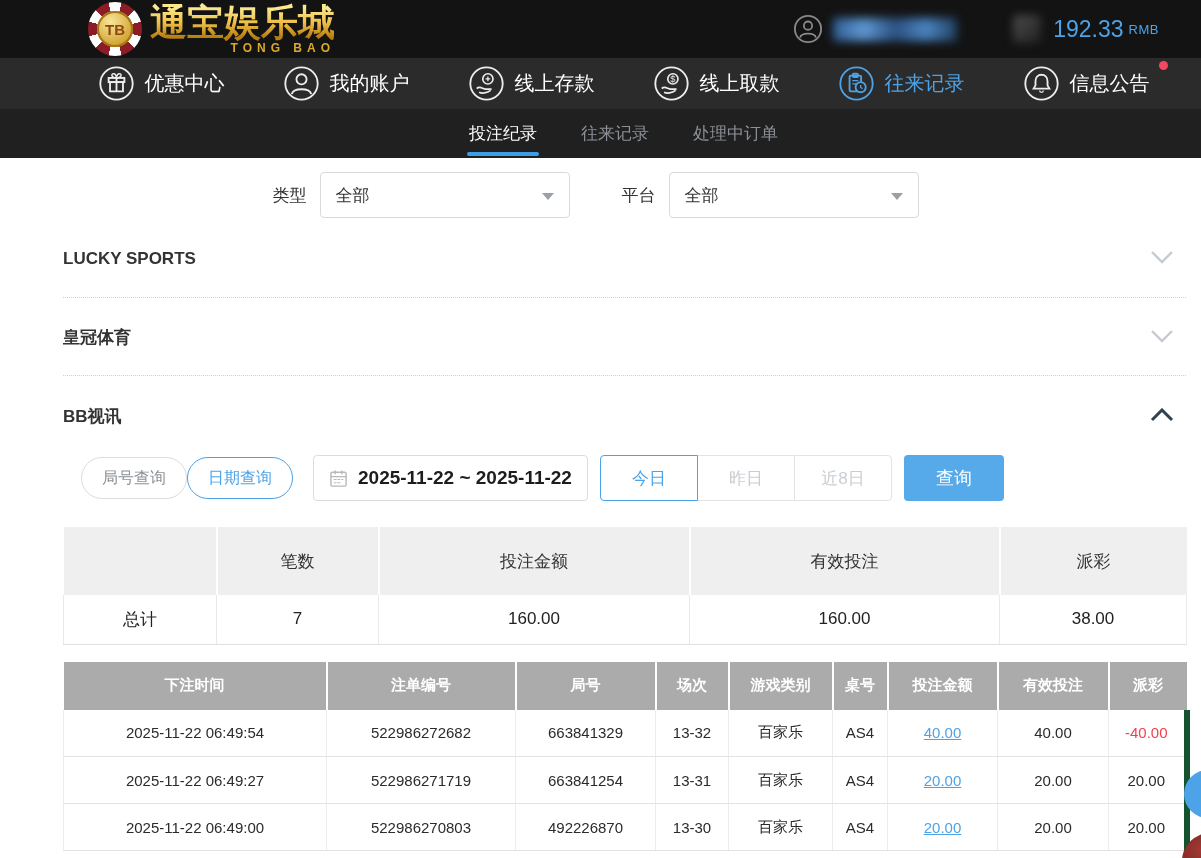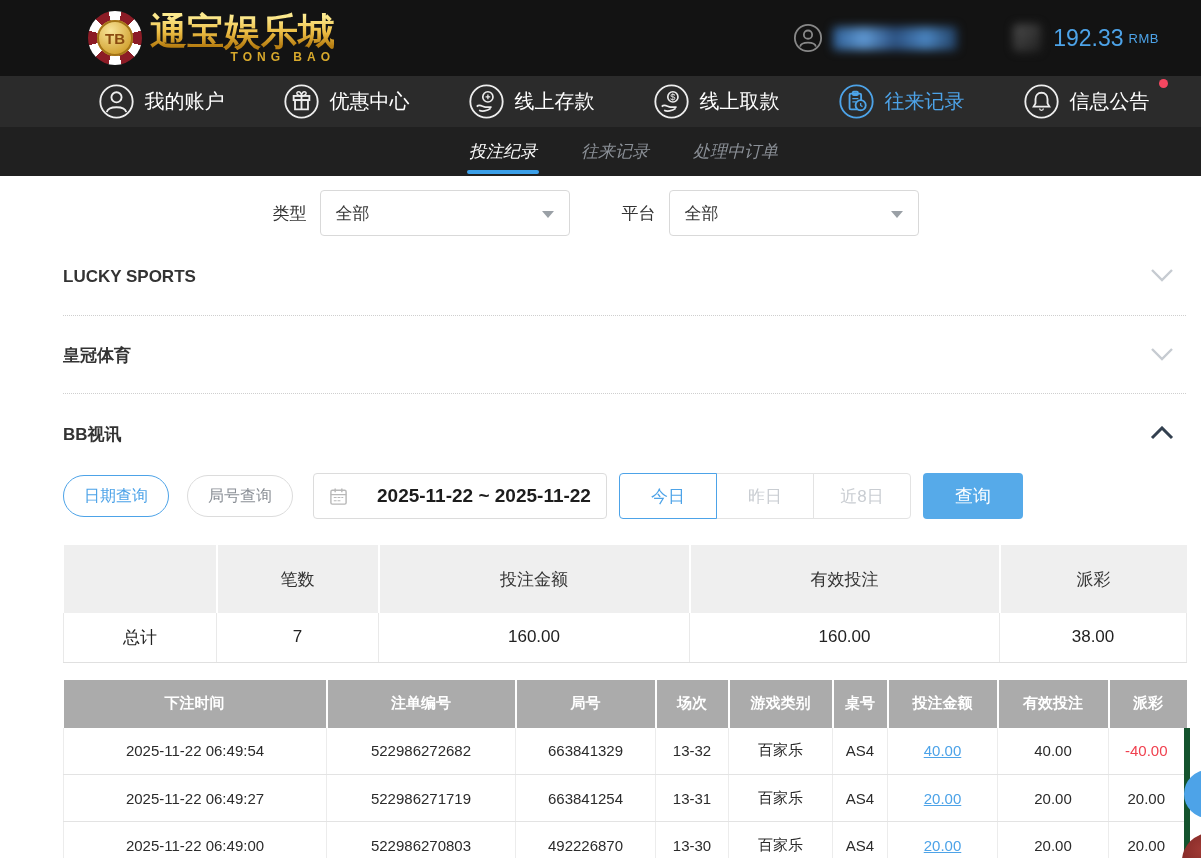--- a/index.html
+++ b/index.html
@@ -1,57 +1,57 @@
 <!DOCTYPE html>
 <html><head>
 <meta charset="utf-8">
 <style>
 *{margin:0;padding:0;box-sizing:border-box;}
 html,body{width:1201px;height:858px;}
 body{font-family:"Liberation Sans","DejaVu Sans",sans-serif;background:#fff;overflow:hidden;position:relative;}
-.topbar{height:76px;background:#131313;display:flex;align-items:center;}
+.topbar{height:58px;background:#131313;display:flex;align-items:center;}
 .logo{display:flex;align-items:center;margin-left:88px;}
 .chip{width:54px;height:54px;border-radius:50%;background:conic-gradient(#fff 0 14deg,#8c1c26 14deg 46deg,#fff 46deg 74deg,#8c1c26 74deg 106deg,#fff 106deg 134deg,#8c1c26 134deg 166deg,#fff 166deg 194deg,#8c1c26 194deg 226deg,#fff 226deg 254deg,#8c1c26 254deg 286deg,#fff 286deg 314deg,#8c1c26 314deg 346deg,#fff 346deg 360deg);position:relative;}
 .chip-inner{position:absolute;inset:9px;border-radius:50%;background:radial-gradient(circle at 38% 30%,#f8e59a,#d3a434 70%,#b9861d);display:flex;align-items:center;justify-content:center;font-weight:bold;font-size:15px;color:#8a4a10;box-shadow:0 0 0 2px #a37417 inset;}
 .brand{margin-left:8px;position:relative;padding-bottom:12px;}
 .brand-title{font-family:"Liberation Serif","DejaVu Serif",serif;font-weight:bold;font-size:37px;line-height:40px;background:linear-gradient(180deg,#fce98e 12%,#edbe45 50%,#b87f12 85%);-webkit-background-clip:text;background-clip:text;color:transparent;}
 .brand-sub{position:absolute;right:0;bottom:0;font-size:12px;font-weight:bold;color:#d8a92c;letter-spacing:5px;}
 .user-cluster{margin-left:auto;margin-right:42px;display:flex;align-items:center;}
 .tb-user-icon{width:30px;height:30px;color:#888;display:block;}
 .name-blur{width:124px;height:23px;margin-left:10px;border-radius:3px;filter:blur(5px);background:linear-gradient(90deg,#2f5e93,#5e97d1 25%,#2c5181 50%,#4a84bf 75%,#224064);}
 .wallet-blur{width:28px;height:28px;margin-left:56px;border-radius:5px;filter:blur(4px);background:linear-gradient(135deg,#4a4a4a,#222);}
 .balance{margin-left:12px;color:#4da3e8;font-size:23px;}
 .rmb{font-size:13px;margin-left:5px;letter-spacing:0.5px;}
 .mainnav{height:51px;background:#2b2b2b;display:flex;align-items:center;justify-content:center;gap:58px;padding-left:46px;}
 .nav-item{display:flex;align-items:center;gap:10px;color:#fff;font-size:20px;position:relative;cursor:pointer;}
 .nav-item .nicon{width:37px;height:37px;color:#ededed;display:block;}
 .nav-item.active{color:#4da3e8;}
 .nav-item.active .nicon{color:#4da3e8;}
 .red-dot{position:absolute;top:-4px;right:-18px;width:9px;height:9px;border-radius:50%;background:#f44760;}
-.subnav{height:49px;background:#202020;display:flex;justify-content:center;gap:44px;padding-left:46px;font-style:italic;}
+.subnav{height:49px;background:#202020;display:flex;justify-content:center;gap:44px;padding-left:46px;}
 .tab{display:flex;align-items:center;color:#8b9097;font-size:17px;position:relative;cursor:pointer;}
 .tab.active{color:#fff;}
 .tab.active::after{content:"";position:absolute;left:-2px;right:-2px;bottom:2px;height:4px;border-radius:2px;background:#3b9fe8;}
 .filter-row{display:flex;align-items:center;justify-content:center;margin-top:14px;padding-right:10px;}
 .f-label{font-size:17px;color:#333;}
 .select{width:250px;height:46px;border:1px solid #d9d9d9;border-radius:4px;margin-left:13px;display:flex;align-items:center;padding:0 15px;font-size:17px;color:#333;position:relative;background:#fff;}
 .select .caret{position:absolute;right:15px;top:20px;width:0;height:0;border-left:6px solid transparent;border-right:6px solid transparent;border-top:7px solid #9aa0a6;}
 .sep40{width:52px;}
 .content{padding:0 15px 0 63px;}
 .section-row{display:flex;align-items:center;justify-content:space-between;}
 .sec1{padding:30px 0 27px;border-bottom:1px dotted #cfcfcf;}
 .sec2{padding:31px 0 28px;border-bottom:1px dotted #cfcfcf;}
 .sec3{padding:31px 0 0;}
 .sec-title{font-size:17px;font-weight:bold;color:#333;line-height:20px;}
 .chev{margin-right:12px;display:block;}
 .query-row{display:flex;align-items:center;margin-top:28px;}
 .pill{height:42px;padding:0 20px;border-radius:21px;display:flex;align-items:center;font-size:16px;background:#fff;}
 .pill.on{border:1px solid #4da3e8;color:#4da3e8;}
 .pill.off{border:1px solid #dcdcdc;color:#8b9097;margin-left:18px;}
-.datebox{height:46px;margin-left:20px;border:1px solid #dcdcdc;border-radius:4px;display:flex;align-items:center;padding:0 15px;gap:19px;}
+.datebox{height:46px;margin-left:20px;border:1px solid #dcdcdc;border-radius:4px;display:flex;align-items:center;padding:0 15px;}
 .datebox .cal{width:19px;height:19px;margin-right:10px;display:block;}
 .date-text{font-size:19px;font-weight:bold;color:#1d1d1d;}
 .btn-group{display:flex;margin-left:12px;}
 .seg{width:98px;height:46px;display:flex;align-items:center;justify-content:center;font-size:17px;color:#c9cdd2;border:1px solid #e3e3e3;background:#fff;margin-left:-1px;}
 .seg.first{border-radius:4px 0 0 4px;margin-left:0;}
 .seg.last{border-radius:0 4px 4px 0;}
 .seg.on{border:1px solid #4da3e8;color:#4da3e8;z-index:2;}
 .search-btn{width:100px;height:46px;margin-left:12px;border-radius:4px;background:#56aae9;color:#fff;font-size:18px;display:flex;align-items:center;justify-content:center;cursor:pointer;}
 .sum-table{width:100%;margin-top:26px;border-collapse:collapse;table-layout:fixed;}
 .sum-table thead td{background:#efefef;height:68px;text-align:center;font-size:17px;color:#333;border-left:2px solid #fff;}
@@ -95,34 +95,34 @@
     <div class="wallet-blur"></div>
     <div class="balance">192.33</div>
     <div class="balance rmb">RMB</div>
   </div>
 </header>
 
 <nav class="mainnav">
   <div class="nav-item">
     <span class="nicon"><svg viewBox="0 0 40 40" width="100%" height="100%" fill="none" stroke="currentColor" stroke-width="2">
           <circle cx="20" cy="20" r="17.5"></circle>
-          <circle cx="20" cy="15.5" r="5.5"></circle>
-          <path d="M9.5 31.5c1.5-7 19.5-7 21 0"></path>
-        </svg></span>
-    <span>我的账户</span>
-  </div>
-  <div class="nav-item">
-    <span class="nicon"><svg viewBox="0 0 40 40" width="100%" height="100%" fill="none" stroke="currentColor" stroke-width="2">
-          <circle cx="20" cy="20" r="17.5"></circle>
           <rect x="11.5" y="14" width="17" height="4.5"></rect>
           <path d="M13 18.5h14v10h-14z"></path>
           <path d="M20 14v14.5"></path>
           <path d="M20 14c-5.5 0-6.5-4.5-3-4.5 2.5 0 3 4.5 3 4.5s.5-4.5 3-4.5c3.5 0 2.5 4.5-3 4.5z" stroke-width="1.5"></path>
         </svg></span>
     <span>优惠中心</span>
+  </div>
+  <div class="nav-item">
+    <span class="nicon"><svg viewBox="0 0 40 40" width="100%" height="100%" fill="none" stroke="currentColor" stroke-width="2">
+          <circle cx="20" cy="20" r="17.5"></circle>
+          <circle cx="20" cy="15.5" r="5.5"></circle>
+          <path d="M9.5 31.5c1.5-7 19.5-7 21 0"></path>
+        </svg></span>
+    <span>我的账户</span>
   </div>
   <div class="nav-item">
     <span class="nicon"><svg viewBox="0 0 40 40" width="100%" height="100%" fill="none" stroke="currentColor" stroke-width="2">
           <circle cx="20" cy="20" r="17.5"></circle>
           <circle cx="21.5" cy="15" r="5.5" stroke-width="1.8"></circle>
           <path d="M19 15h5M21.5 12.5v5" stroke-width="1.4"></path>
           <path d="M9.5 25.5c3-3.5 6.5.5 9.5.5h6.5" stroke-width="1.8"></path>
           <path d="M12 29.5c3 1.5 8.5 1 12.5-2" stroke-width="1.8"></path>
         </svg></span>
     <span>线上存款</span>
@@ -193,22 +193,22 @@
         </svg></span>
   </div>
   <div class="section-row sec3">
     <div class="sec-title">BB视讯</div>
     <span class="chev"><svg width="24" height="14" viewBox="0 0 24 14" fill="none" stroke="#33404f" stroke-width="3">
           <path d="M2 12L12 2l10 10"></path>
         </svg></span>
   </div>
 
   <div class="query-row">
+    <div class="pill off">局号查询</div>
     <div class="pill on">日期查询</div>
-    <div class="pill off">局号查询</div>
     <div class="datebox">
       <span class="cal"><svg viewBox="0 0 20 20" width="100%" height="100%" fill="none" stroke="#b8b8b8" stroke-width="1.5">
             <rect x="2" y="3.5" width="16" height="14.5" rx="1.5"></rect>
             <path d="M2 8h16M6.5 1.5v4M13.5 1.5v4"></path>
             <path d="M5 11h3M9 11h3M13 11h2M5 14.5h3M9 14.5h3" stroke-width="1.2"></path>
           </svg></span>
       <span class="date-text">2025-11-22 ~ 2025-11-22</span>
     </div>
     <div class="btn-group">
       <div class="seg first on">今日</div>

